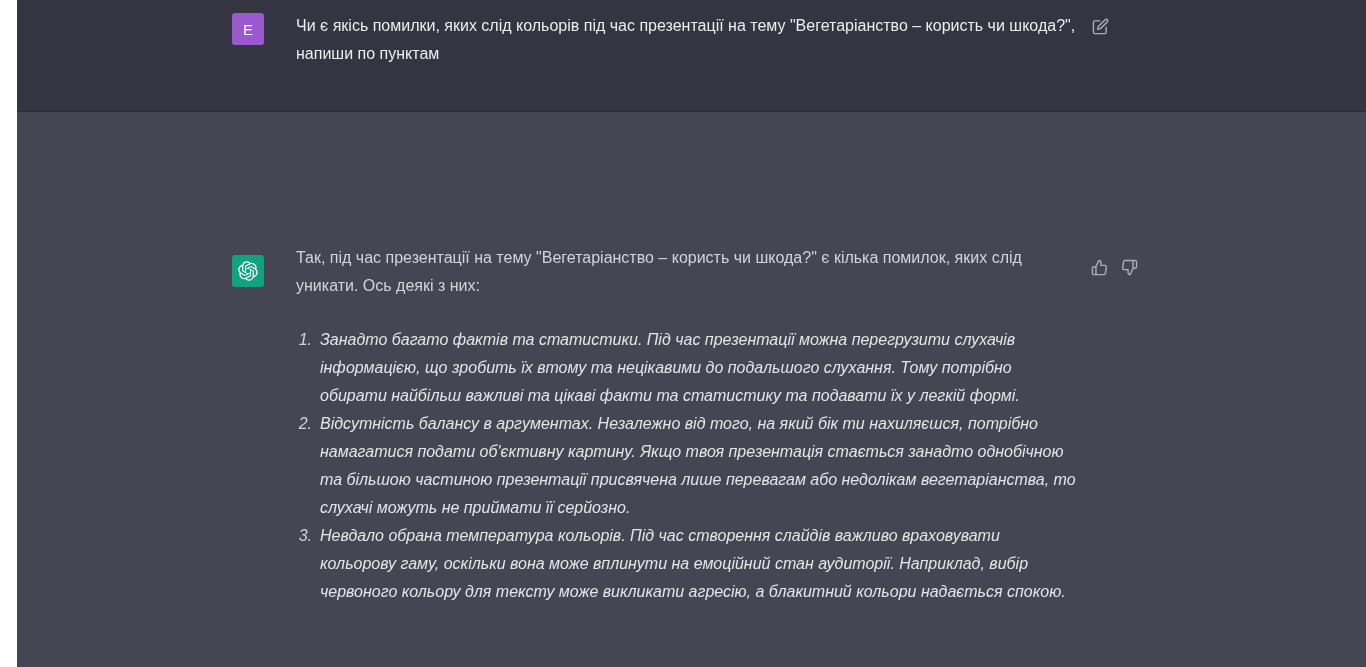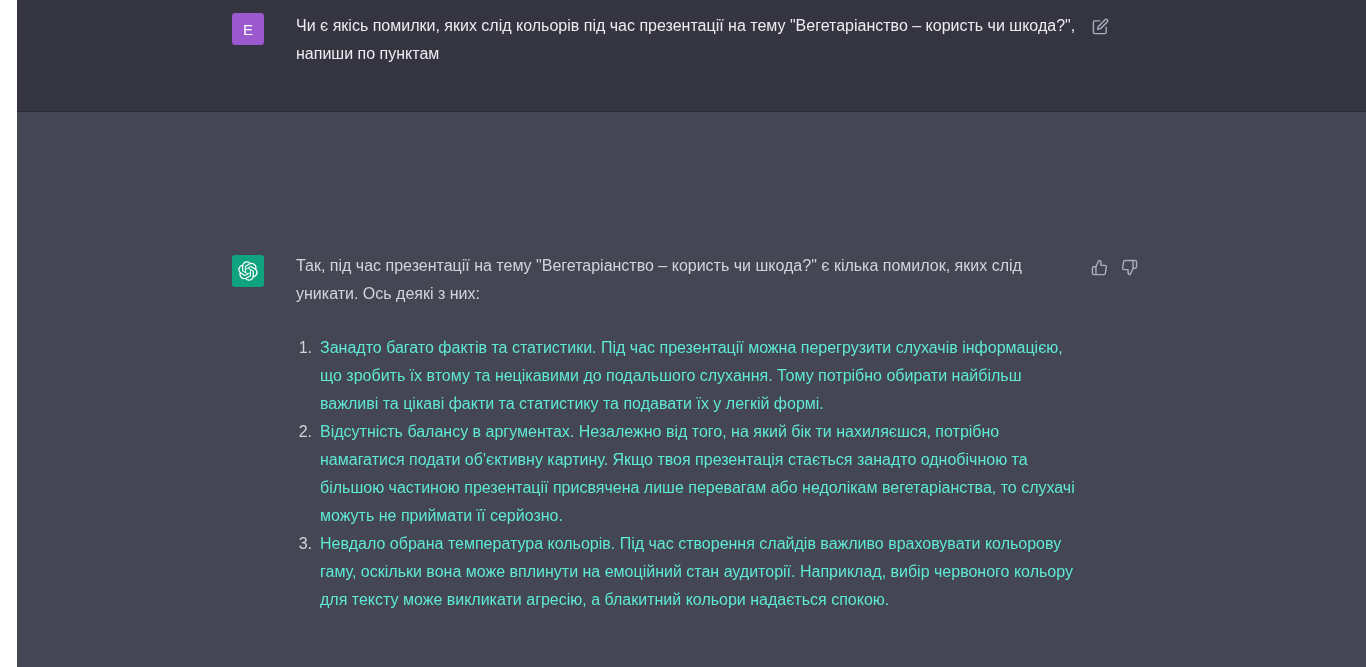--- a/index.html
+++ b/index.html
@@ -77,38 +77,39 @@
     color: #d1d5db;
     font-size: 16px;
     line-height: 28px;
     -webkit-font-smoothing: antialiased;
   }
   .msg-user {
     top: 12px;
     color: #ececf1;
   }
   .msg-assistant {
-    top: 140px;
+    top: 132px;
   }
   .msg-assistant p.intro {
     margin: 0 0 0 0;
     color: #d1d5db;
   }
   ol.points {
     margin: 26px 0 0 0;
     padding: 0 0 0 0;
     list-style: none;
     counter-reset: pt;
   }
   ol.points > li {
     position: relative;
     counter-increment: pt;
     padding-left: 24px;
     margin-bottom: 0px;
-    color: #5eead4;
+    color: #e5e5e5;
+    font-style: italic;
   }
   ol.points > li::before {
     content: counter(pt) ".";
     position: absolute;
     left: -14px;
     top: 0;
     width: 30px;
     text-align: right;
     color: #d1d5db;
   }

